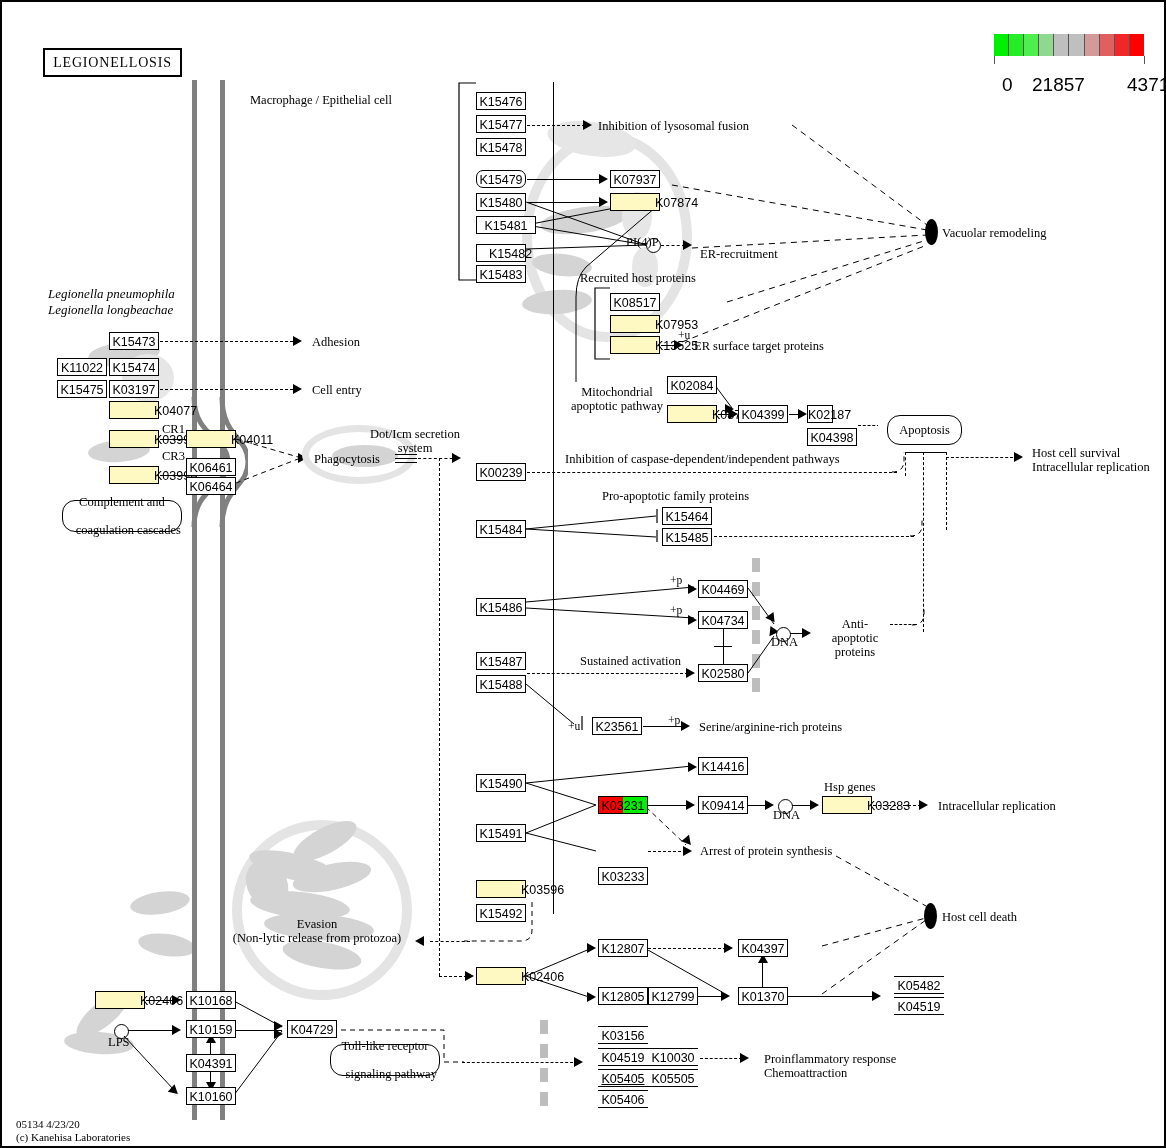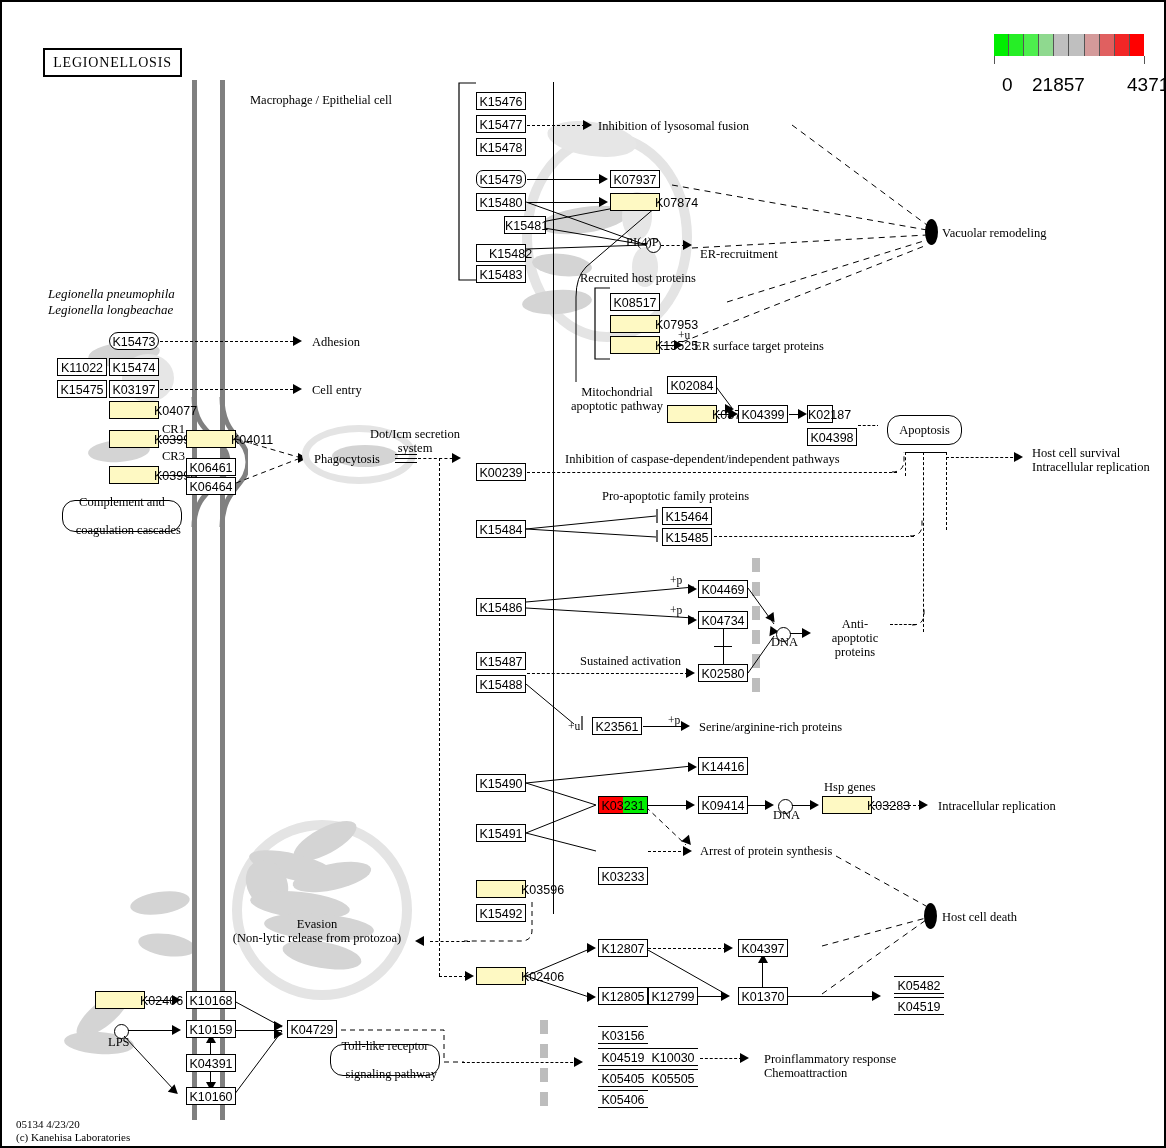--- a/index.html
+++ b/index.html
@@ -434,21 +434,21 @@
   <div class="ar r" style="left:738px;top:1051px;"></div>
   <div class="lbl" style="left:762px;top:1050px;white-space:pre-line;">Proinflammatory response
 Chemoattraction</div>
 
   <div id="kboxes">
       <div class="kbox" style="left: 474px; top: 90px; width: 50px;">K15476</div>
       <div class="kbox" style="left: 474px; top: 113px; width: 50px;">K15477</div>
       <div class="kbox" style="left: 474px; top: 136px; width: 50px;">K15478</div>
       <div class="kbox" style="left: 474px; top: 168px; width: 50px; border-radius: 7px;">K15479</div>
       <div class="kbox" style="left: 474px; top: 191px; width: 50px;">K15480</div>
-      <div class="kbox" style="left: 474px; top: 214px; width: 42px; margin-left: 28px;">K15481</div>
+      <div class="kbox" style="left: 474px; top: 214px; width: 60px;">K15481</div>
       <div class="kbox" style="left: 474px; top: 242px; width: 50px; padding-left: 12px;">K15482</div>
       <div class="kbox" style="left: 474px; top: 263px; width: 50px;">K15483</div>
       <div class="kbox" style="left: 608px; top: 168px; width: 50px;">K07937</div>
       <div class="kbox green" style="left: 608px; top: 191px; width: 50px;">K07874</div>
       <div class="kbox" style="left: 608px; top: 291px; width: 50px;">K08517</div>
       <div class="kbox green" style="left: 608px; top: 313px; width: 50px;">K07953</div>
       <div class="kbox green" style="left: 608px; top: 334px; width: 50px;">K13525</div>
       <div class="kbox" style="left: 665px; top: 374px; width: 50px;">K02084</div>
       <div class="kbox green" style="left: 665px; top: 403px; width: 50px;">K08738</div>
       <div class="kbox" style="left: 736px; top: 403px; width: 50px;">K04399</div>
@@ -475,41 +475,41 @@
       <div class="kbox green" style="left: 474px; top: 878px; width: 50px;">K03596</div>
       <div class="kbox" style="left: 474px; top: 902px; width: 50px;">K15492</div>
       <div class="kbox" style="left: 596px; top: 937px; width: 50px;">K12807</div>
       <div class="kbox" style="left: 736px; top: 937px; width: 50px;">K04397</div>
       <div class="kbox green" style="left: 474px; top: 965px; width: 50px;">K02406</div>
       <div class="kbox" style="left: 596px; top: 985px; width: 50px;">K12805</div>
       <div class="kbox" style="left: 646px; top: 985px; width: 50px;">K12799</div>
       <div class="kbox" style="left: 736px; top: 985px; width: 50px;">K01370</div>
       <div class="kbox bare" style="left: 892px; top: 974px; width: 50px;">K05482</div>
       <div class="kbox bare" style="left: 892px; top: 995px; width: 50px;">K04519</div>
-      <div class="kbox" style="left: 107px; top: 330px; width: 50px; border-radius: 9px;">K15473</div>
+      <div class="kbox" style="left: 107px; top: 330px; width: 50px;">K15473</div>
       <div class="kbox" style="left: 55px; top: 356px; width: 50px;">K11022</div>
       <div class="kbox" style="left: 107px; top: 356px; width: 50px;">K15474</div>
       <div class="kbox" style="left: 55px; top: 378px; width: 50px;">K15475</div>
       <div class="kbox" style="left: 107px; top: 378px; width: 50px;">K03197</div>
       <div class="kbox green" style="left: 107px; top: 399px; width: 50px;">K04077</div>
       <div class="kbox green" style="left: 107px; top: 428px; width: 50px;">K03990</div>
       <div class="kbox green" style="left: 184px; top: 428px; width: 50px;">K04011</div>
       <div class="kbox green" style="left: 107px; top: 464px; width: 50px;">K03990</div>
       <div class="kbox" style="left: 184px; top: 456px; width: 50px;">K06461</div>
       <div class="kbox" style="left: 184px; top: 475px; width: 50px;">K06464</div>
       <div class="kbox green" style="left: 93px; top: 989px; width: 50px;">K02406</div>
       <div class="kbox" style="left: 184px; top: 989px; width: 50px;">K10168</div>
       <div class="kbox" style="left: 184px; top: 1018px; width: 50px;">K10159</div>
       <div class="kbox" style="left: 285px; top: 1018px; width: 50px;">K04729</div>
       <div class="kbox" style="left: 184px; top: 1052px; width: 50px;">K04391</div>
       <div class="kbox" style="left: 184px; top: 1085px; width: 50px;">K10160</div>
       <div class="kbox bare" style="left: 596px; top: 1024px; width: 50px;">K03156</div>
       <div class="kbox bare" style="left: 596px; top: 1046px; width: 50px;">K04519</div>
       <div class="kbox bare" style="left: 646px; top: 1046px; width: 50px;">K10030</div>
-      <div class="kbox bare" style="left: 596px; top: 1067px; width: 50px;">K05405</div>
+      <div class="kbox bare" style="left: 596px; top: 1067px; width: 50px; text-decoration: underline;">K05405</div>
       <div class="kbox bare" style="left: 646px; top: 1067px; width: 50px;">K05505</div>
       <div class="kbox bare" style="left: 596px; top: 1088px; width: 50px;">K05406</div>
     </div>
 
   <div id="footer">
     <div>05134 4/23/20</div>
     <div>(c) Kanehisa Laboratories</div>
   </div>
 
 </div>

